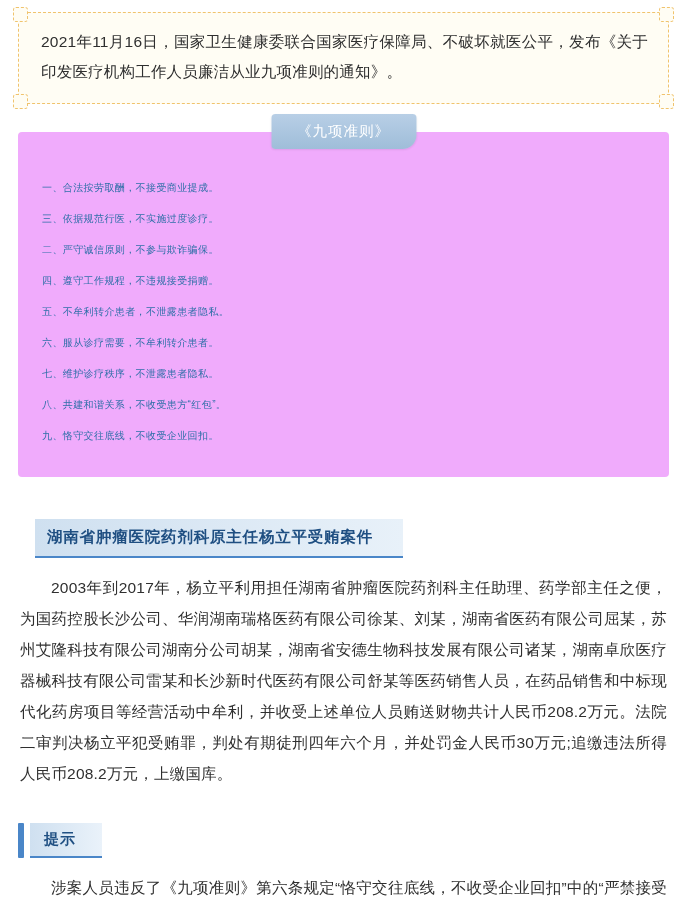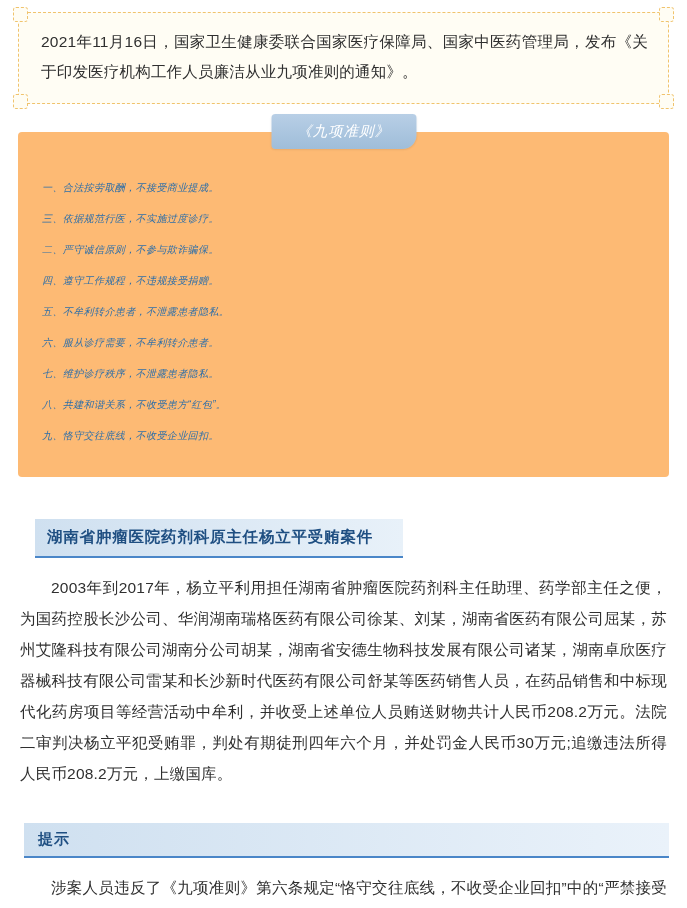--- a/index.html
+++ b/index.html
@@ -48,26 +48,25 @@
     border-radius: 3px;
   }
   .notice-corner.tl { left: -6px; top: -6px; }
   .notice-corner.tr { right: -6px; top: -6px; }
   .notice-corner.bl { left: -6px; bottom: -6px; }
   .notice-corner.br { right: -6px; bottom: -6px; }
 
   
   .principles {
     margin-top: 28px;
-    background: #fdba74;
+    background: #f0abfc;
     border-radius: 4px;
     padding: 40px 24px 26px 24px;
     position: relative;
     box-sizing: border-box;
-    font-style: italic;
   }
   .principles-title {
     position: absolute;
     top: -18px;
     left: 50%;
     transform: translateX(-50%);
     background: linear-gradient(180deg, #b8cfe6 0%, #9fbdd9 100%);
     color: #ffffff;
     font-size: 14.5px;
     padding: 8px 26px;
@@ -122,21 +121,20 @@
     margin-top: 14px;
     padding: 0 2px;
     letter-spacing: 0.2px;
   }
 
   
   .tip-head {
     display: flex;
     align-items: stretch;
     margin-top: 34px;
-    flex-direction: column;
   }
   .tip-head .bar {
     width: 6px;
     background: #4a86c8;
     border-radius: 1px;
     flex: 0 0 auto;
   }
   .tip-head .label {
     background: linear-gradient(90deg, #cfe0f0 0%, #eaf2fa 100%);
     color: #1f4f82;
@@ -151,21 +149,21 @@
 </head>
 <body>
 
 <div class="page">
 
   <div class="notice">
     <span class="notice-corner tl"></span>
     <span class="notice-corner tr"></span>
     <span class="notice-corner bl"></span>
     <span class="notice-corner br"></span>
-    <div class="notice-text">2021年11月16日，国家卫生健康委联合国家医疗保障局、国家中医药管理局，发布《关于印发医疗机构工作人员廉洁从业九项准则的通知》。</div>
+    <div class="notice-text">2021年11月16日，国家卫生健康委联合国家医疗保障局、不破坏就医公平，发布《关于印发医疗机构工作人员廉洁从业九项准则的通知》。</div>
   </div>
 
   <div class="principles">
     <div class="principles-title">《九项准则》</div>
     <div class="principle-item">一、合法按劳取酬，不接受商业提成。</div>
     <div class="principle-item">三、依据规范行医，不实施过度诊疗。</div>
     <div class="principle-item">二、严守诚信原则，不参与欺诈骗保。</div>
     <div class="principle-item">四、遵守工作规程，不违规接受捐赠。</div>
     <div class="principle-item">五、不牟利转介患者，不泄露患者隐私。</div>
     <div class="principle-item">六、服从诊疗需要，不牟利转介患者。</div>

